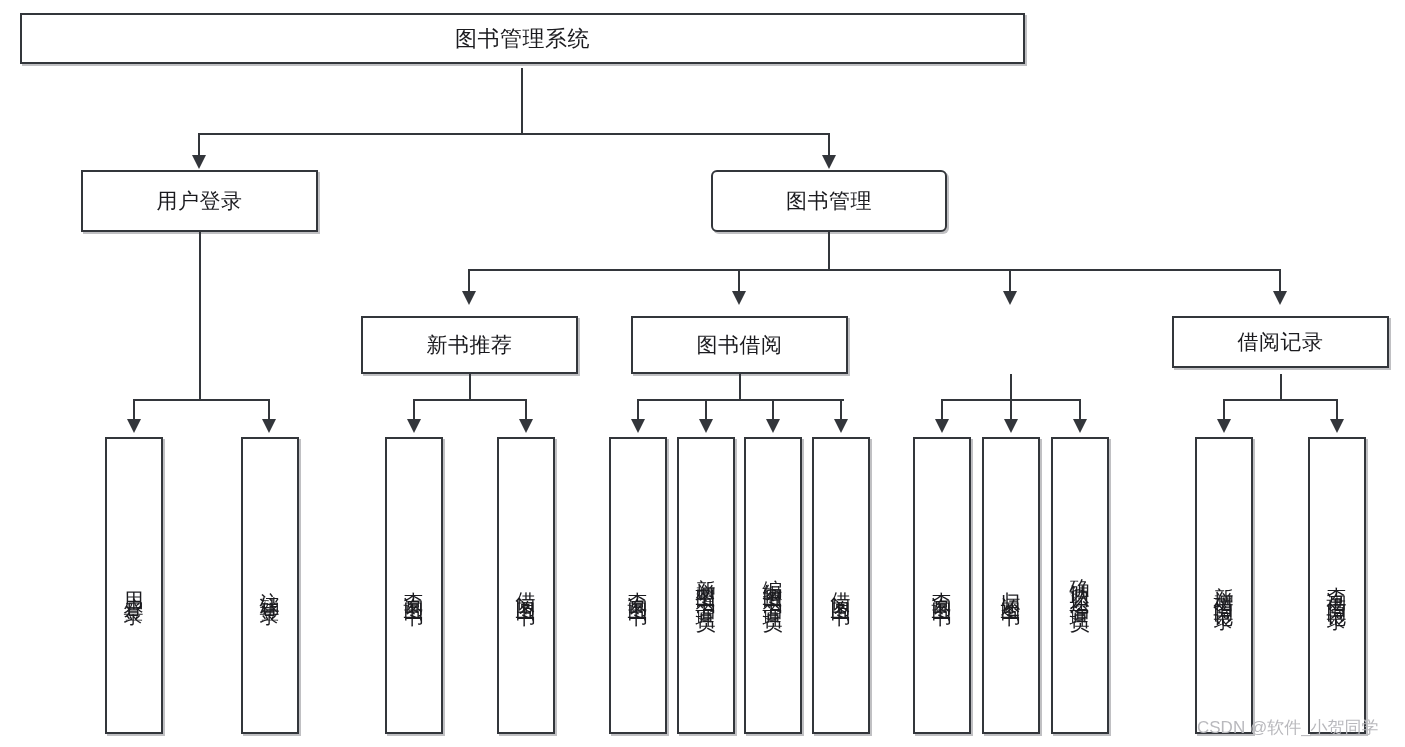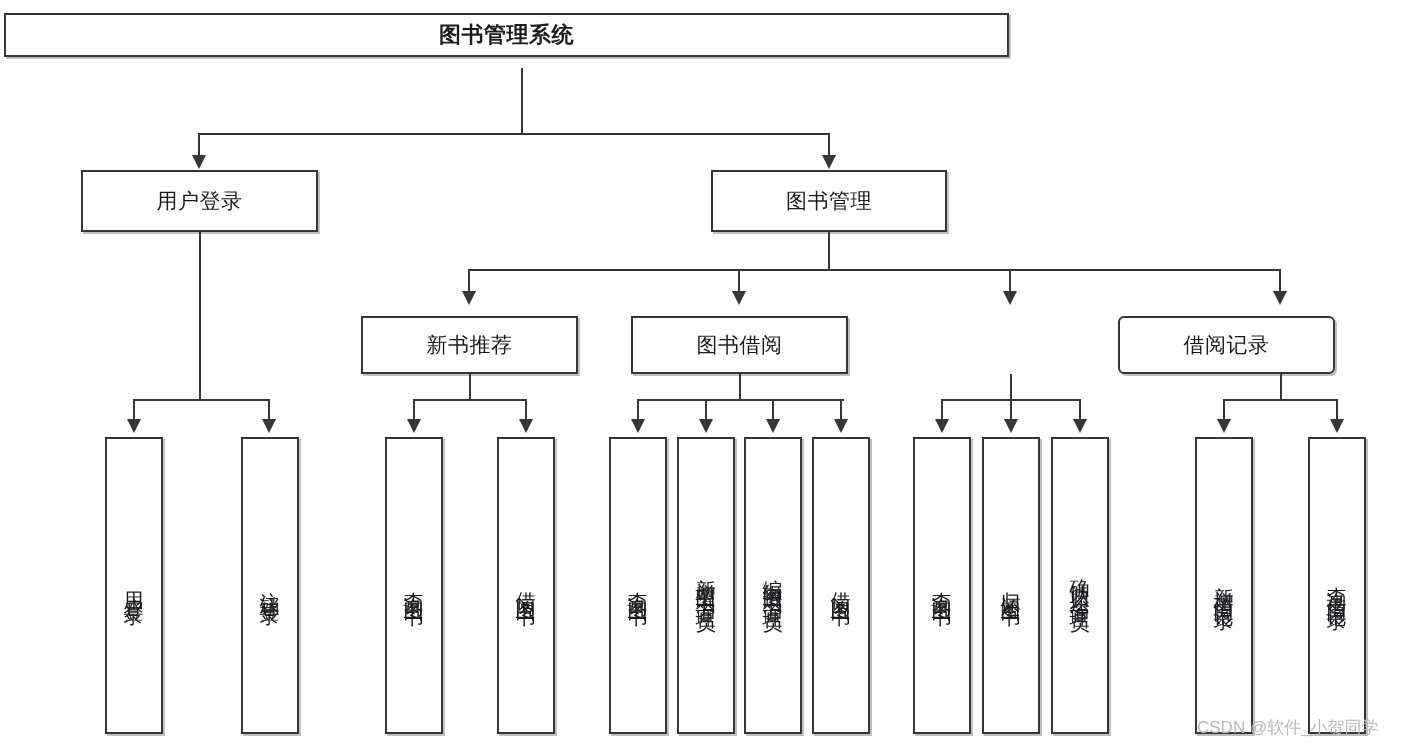--- a/index.html
+++ b/index.html
@@ -82,39 +82,39 @@
     color: #b9b9bd;
     white-space: nowrap;
     user-select: none;
   }
 </style>
 </head>
 <body>
 
 <div id="canvas">
 
-  <div class="node h root" style="left:4px; top:13px; width:1005px; height:44px;font-weight:bold;">
+  <div class="node h root" style="left:20px; top:13px; width:1005px; height:51px;">
     <span class="node-label">图书管理系统</span>
   </div>
 
   <div class="conn vline" style="left:521px; top:68px; width:2px; height:66px;"></div>
 
   <div class="conn hline" style="left:198px; top:133px; width:632px; height:2px;"></div>
 
   <div class="conn vline" style="left:198px; top:133px; width:2px; height:25px;"></div>
   <div class="arrow" style="left:192px; top:155px;"></div>
 
   <div class="conn vline" style="left:828px; top:133px; width:2px; height:25px;"></div>
   <div class="arrow" style="left:822px; top:155px;"></div>
 
   <div class="node h" style="left:81px; top:170px; width:237px; height:62px;">
     <span class="node-label">用户登录</span>
   </div>
 
-  <div class="node h" style="left:711px; top:170px; width:236px; height:62px;">
+  <div class="node h" style="left:711px; top:170px; width:236px; height:62px;border-radius:6px;">
     <span class="node-label">图书管理</span>
   </div>
 
   <div class="conn vline" style="left:199px; top:232px; width:2px; height:168px;"></div>
   <div class="conn hline" style="left:133px; top:399px; width:135px; height:2px;"></div>
   <div class="conn vline" style="left:133px; top:399px; width:2px; height:22px;"></div>
   <div class="arrow" style="left:127px; top:419px;"></div>
   <div class="conn vline" style="left:268px; top:399px; width:2px; height:22px;"></div>
   <div class="arrow" style="left:262px; top:419px;"></div>
 
@@ -132,21 +132,21 @@
 
   <div class="conn vline" style="left:1279px; top:269px; width:2px; height:24px;"></div>
   <div class="arrow" style="left:1273px; top:291px;"></div>
 
   <div class="node h" style="left:631px; top:316px; width:217px; height:58px;">
     <span class="node-label">图书借阅</span>
   </div>
   <div class="node h" style="left:361px; top:316px; width:217px; height:58px;">
     <span class="node-label">新书推荐</span>
   </div>
-  <div class="node h" style="left:1118px; top:316px; width:217px; height:58px;border-radius:6px;">
+  <div class="node h" style="left:1172px; top:316px; width:217px; height:52px;">
     <span class="node-label">借阅记录</span>
   </div>
 
   <div class="conn vline" style="left:469px; top:374px; width:2px; height:27px;"></div>
   <div class="conn hline" style="left:413px; top:399px; width:114px; height:2px;"></div>
   <div class="conn vline" style="left:413px; top:399px; width:2px; height:22px;"></div>
   <div class="arrow" style="left:407px; top:419px;"></div>
   <div class="conn vline" style="left:525px; top:399px; width:2px; height:22px;"></div>
   <div class="arrow" style="left:519px; top:419px;"></div>
 

